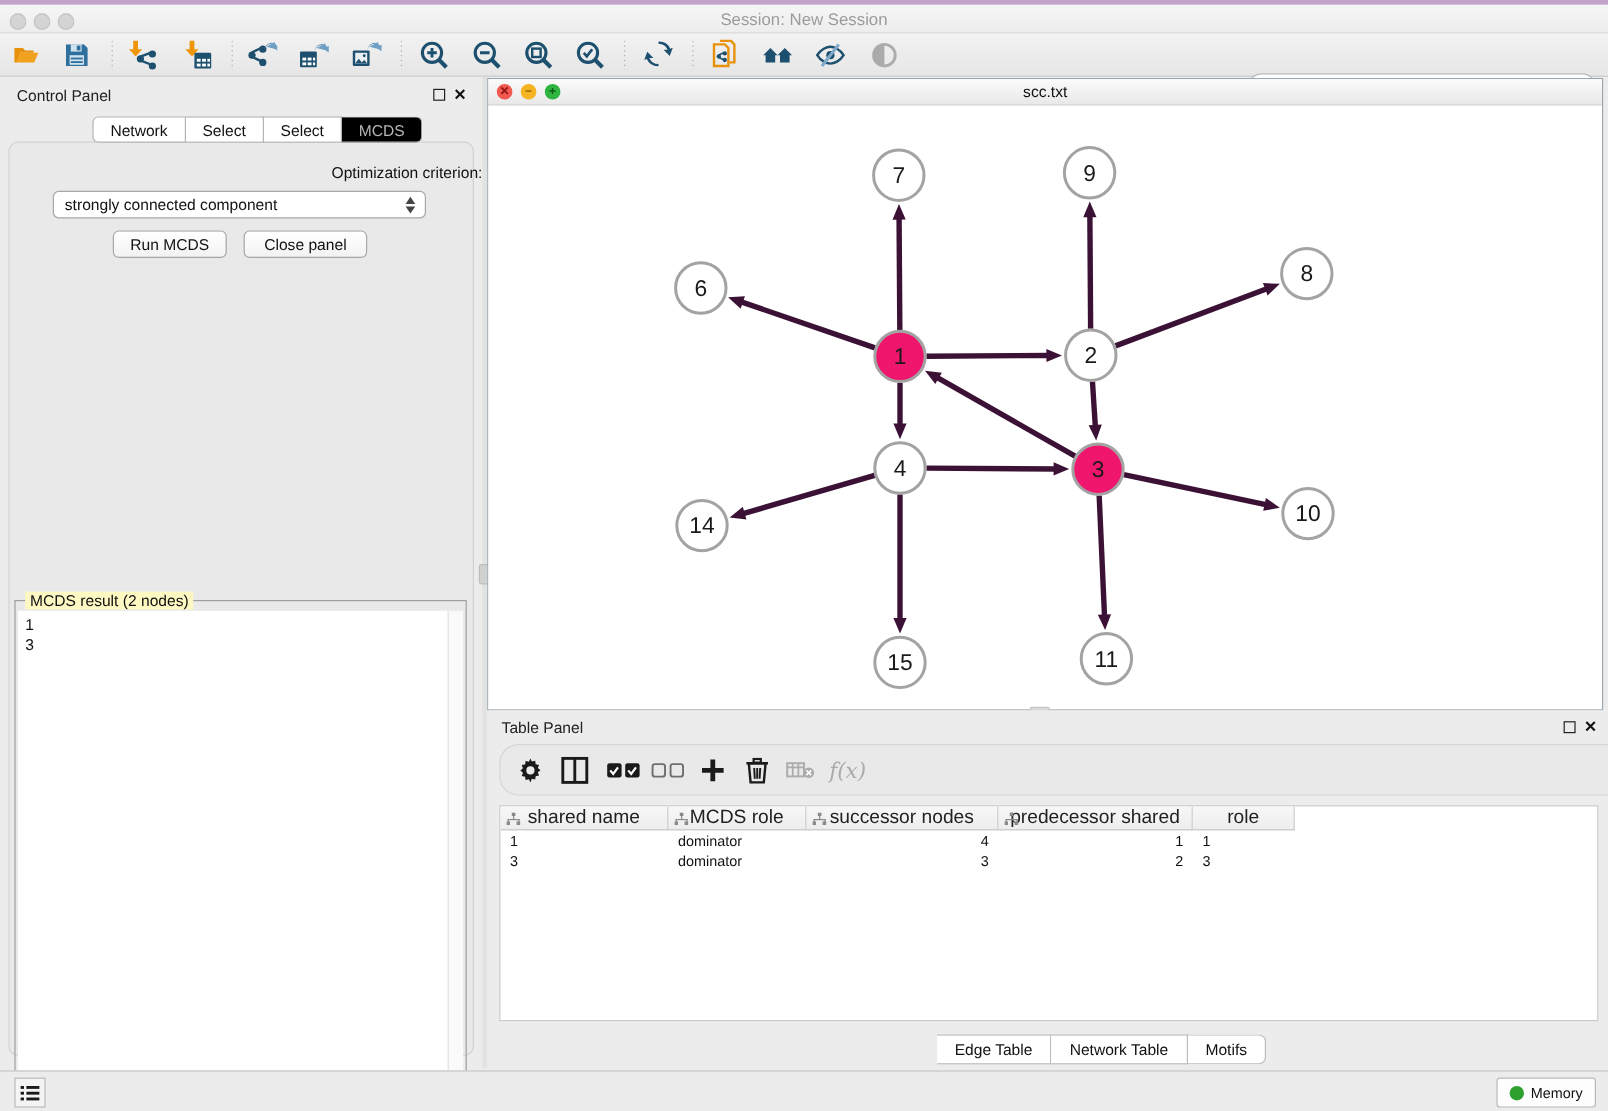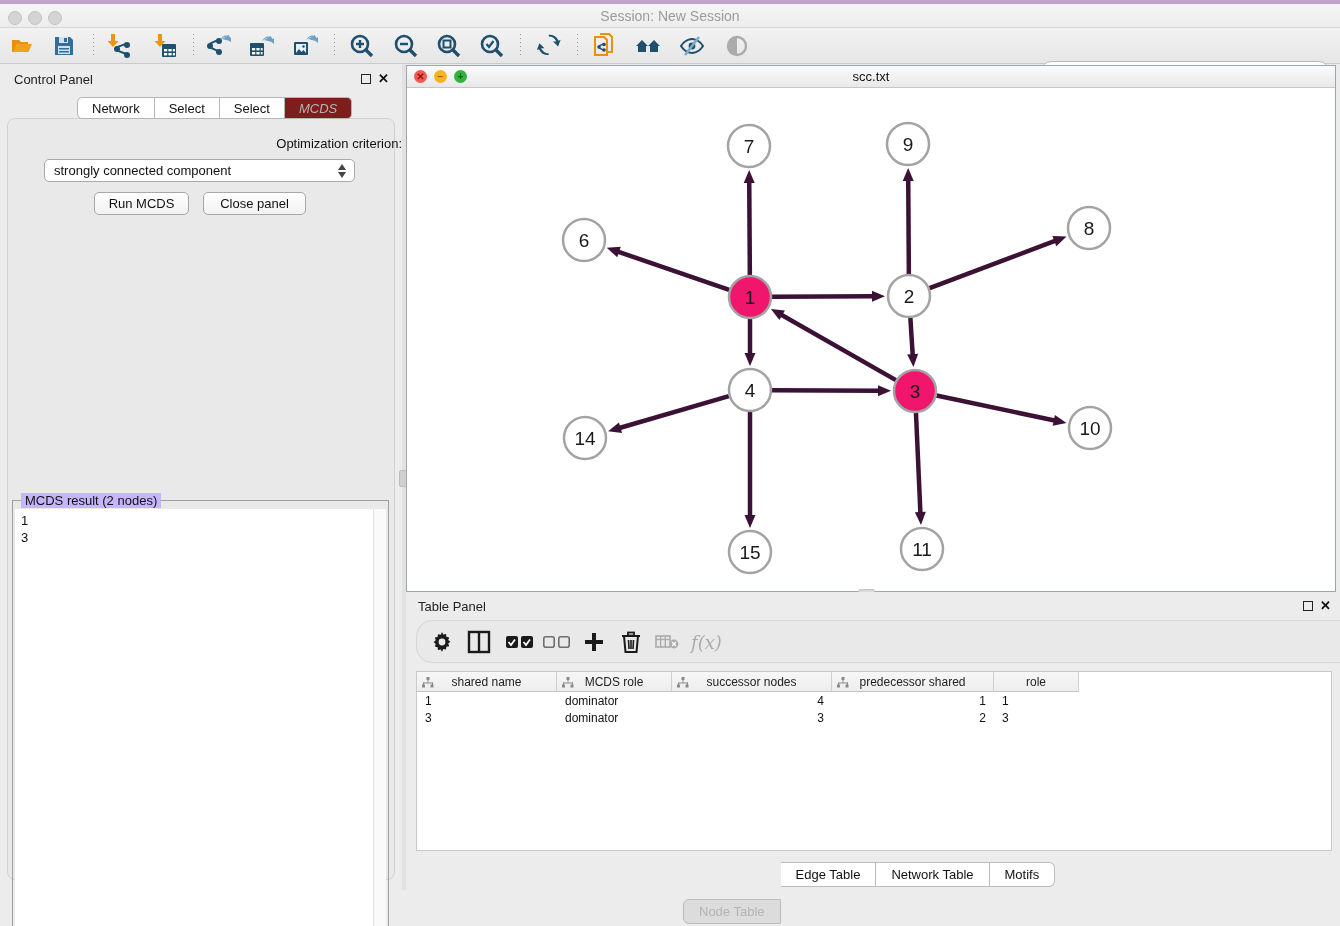--- a/index.html
+++ b/index.html
@@ -29,38 +29,38 @@
   
   .control-panel { position:absolute; left:0; top:64px; width:402px; height:826px; background:#ececec; }
   .cp-header { position:absolute; left:14px; top:8px; font-size:13px; color:#222; }
   .panel-float { position:absolute; width:10px; height:10px; border:1.5px solid #222; }
   .panel-close { position:absolute; font-size:13px; font-weight:bold; color:#111; line-height:12px; }
   .cp-tabs { position:absolute; left:77px; top:33px; display:flex; }
   .tab { height:22px; line-height:21px; font-size:13px; padding:0 14px; background:#fff;
          border:1px solid #b5b5b5; border-left:none; color:#111; text-align:center; }
   .tab:first-child { border-left:1px solid #b5b5b5; border-radius:5px 0 0 5px; }
   .tab:last-child { border-radius:0 5px 5px 0; }
-  .tab.active { background:#7f1d1d; color:#b4b4b4;font-style:italic; }
+  .tab.active { background:#000000; color:#b4b4b4; }
   .cp-body { position:absolute; left:7px; top:54px; width:388px; height:762px;
              background:#e9e9e9; border:1px solid #d2d2d2; border-radius:8px; }
   .opt-label { position:absolute; left:0; top:72px; width:402px; text-align:right; font-size:13px; color:#111; }
   .dropdown { position:absolute; left:44px; top:95px; width:311px; height:23px; background:#fff;
               border:1px solid #a8a8a8; border-radius:5px; font-size:13px; line-height:21px;
               padding-left:9px; color:#111; }
   .dd-arrows { position:absolute; right:7px; top:3px; width:9px; height:16px; }
   .dd-arrows::before { content:""; position:absolute; left:0; top:1px; border-left:4.5px solid transparent;
                        border-right:4.5px solid transparent; border-bottom:6px solid #444; }
   .dd-arrows::after { content:""; position:absolute; left:0; bottom:1px; border-left:4.5px solid transparent;
                       border-right:4.5px solid transparent; border-top:6px solid #444; }
   .cp-btn { position:absolute; top:128px; height:23px; background:linear-gradient(#ffffff,#f2f2f2);
             border:1px solid #a8a8a8; border-radius:5px; font-size:13px; color:#111;
             font-family:"Liberation Sans",sans-serif; text-align:center; }
   .mcds-fieldset { position:absolute; left:12px; top:436px; width:377px; height:437px;
                    border:1px solid #9f9f9f; }
-  .mcds-legend { position:absolute; left:8px; top:-8px; background:#c4b5fd; padding:0 4px;
+  .mcds-legend { position:absolute; left:8px; top:-8px; background:#fef9c3; padding:0 4px;
                  font-size:13px; color:#111; }
   .mcds-text { position:absolute; left:2px; top:8px; width:360px; height:426px; background:#fff;
                font-size:13px; color:#111; padding:3px 6px; white-space:pre; line-height:17px; }
   .mcds-scroll { position:absolute; right:2px; top:8px; width:13px; height:426px; background:#fafafa;
                  border-left:1px solid #e2e2e2; }
 
   
   .v-divider { position:absolute; left:402px; top:64px; width:4px; height:826px; background:#e2e2e2; }
   .v-grip { position:absolute; left:399px; top:470px; width:9px; height:17px; background:#d0d0d0;
             border:1px solid #bdbdbd; border-radius:2px; }
@@ -82,21 +82,21 @@
   .table-panel { position:absolute; left:406px; top:592px; width:934px; height:298px; background:#ececec; }
   .tp-header { position:absolute; left:12px; top:7px; font-size:13px; color:#222; }
   .tp-toolbar { position:absolute; left:10px; top:28px; width:952px; height:43px; background:#e9e9e9;
                 border:1px solid #d6d6d6; border-radius:16px; }
   .tp-icon { position:absolute; top:8px; height:26px; display:flex; align-items:center; }
   .fx-label { font-family:"DejaVu Serif", serif; font-style:italic; font-size:18px; color:#ababab; }
   .tp-table { position:absolute; left:10px; top:79px; width:916px; height:180px; background:#fff;
               border:1px solid #c9c9c9; overflow:hidden; }
   .thead { position:absolute; left:0; top:0; height:20px; display:flex;
            background:linear-gradient(#f7f7f7,#ededed); border-bottom:1px solid #c3c3c3; }
-  .th { display:flex; align-items:center; justify-content:center; gap:5px; font-size:12px; color:#222;
+  .th { display:flex; align-items:center; justify-content:center; gap:5px; font-size:16px; color:#222;
         border-right:1px solid #cfcfcf; height:20px; position:relative; }
   .th svg { position:absolute; left:5px; }
   .trow { position:absolute; left:0; display:flex; height:17px; font-size:12px; color:#111; }
   .td { padding:1px 8px; overflow:hidden; white-space:nowrap; }
   .td.r { text-align:right; }
 
   
   .bottom-tabs { position:absolute; left:683px; top:862px; display:flex; }
   .btab { height:25px; line-height:24px; font-size:13px; padding:0 15px; background:#fff;
           border:1px solid #bcbcbc; border-left:none; color:#111; }
@@ -553,14 +553,32 @@
     </div>
   </div>
 
   <div class="bottom-tabs" id="bottom-tabs">
       <div class="btab active">Node Table</div>
       <div class="btab">Edge Table</div>
       <div class="btab">Network Table</div>
       <div class="btab">Motifs</div>
     </div>
 
+  <div class="statusbar">
+    <div class="status-list-btn">
+      <svg width="16" height="14" viewBox="0 0 16 14">
+          <g fill="#1a1a1a">
+            <rect x="0" y="1" width="3" height="2.4"></rect>
+            <rect x="5" y="1" width="11" height="2.4"></rect>
+            <rect x="0" y="5.8" width="3" height="2.4"></rect>
+            <rect x="5" y="5.8" width="11" height="2.4"></rect>
+            <rect x="0" y="10.6" width="3" height="2.4"></rect>
+            <rect x="5" y="10.6" width="11" height="2.4"></rect>
+          </g>
+        </svg>
+    </div>
+    <div class="memory-btn">
+      <span class="memory-dot"></span>
+      <span>Memory</span>
+    </div>
+  </div>
 
 </div>
 
 </body></html>

